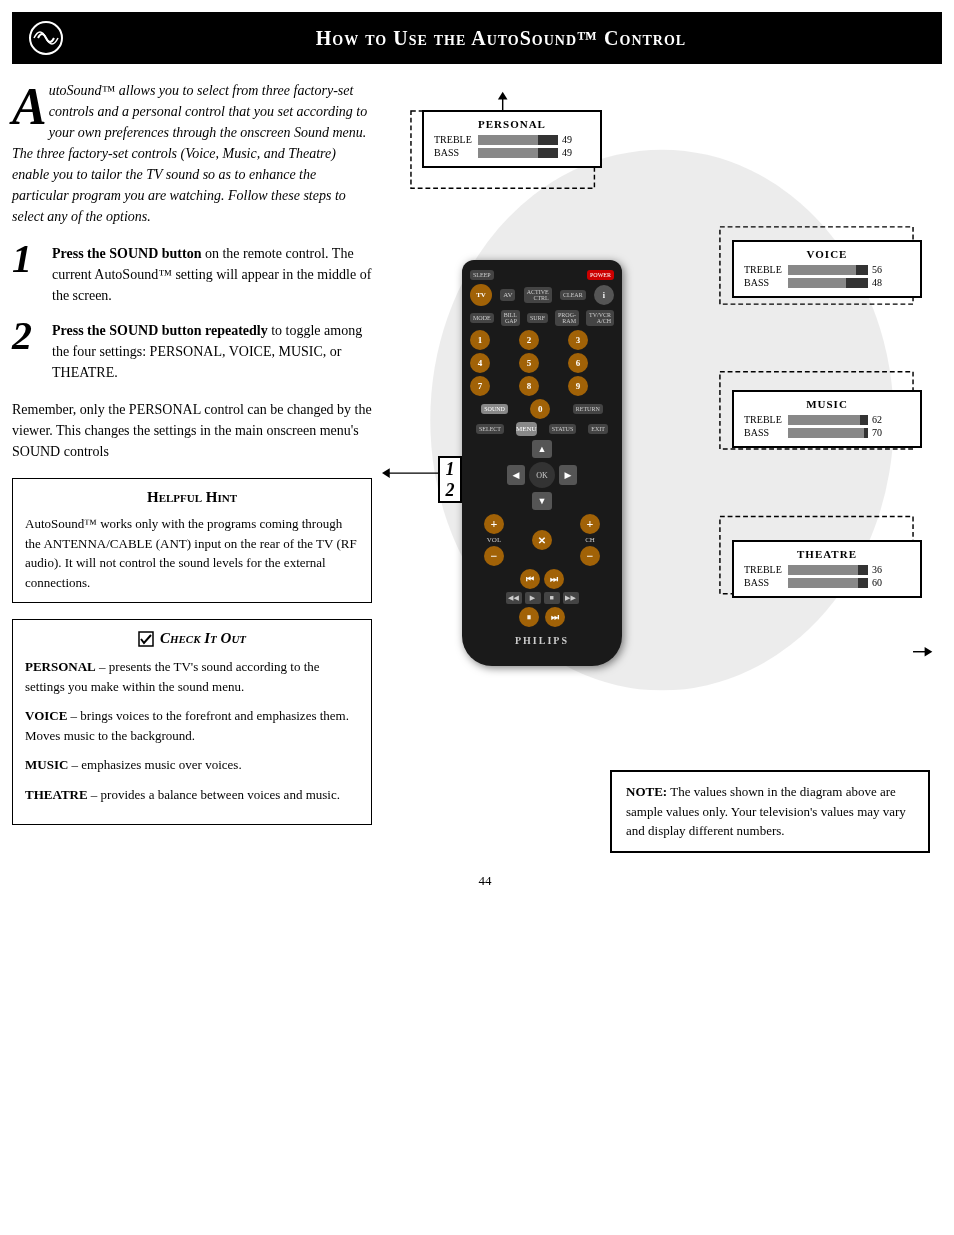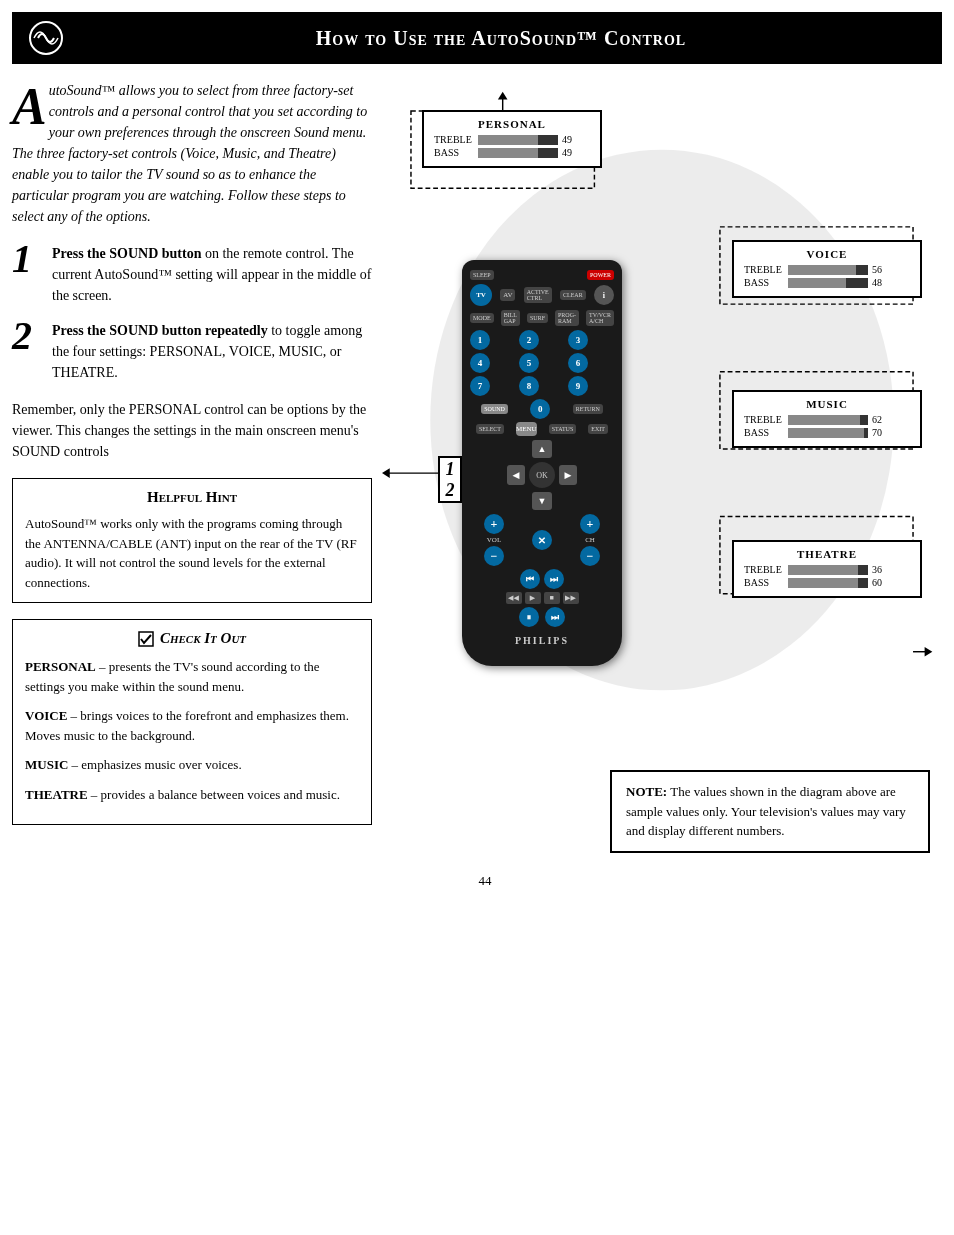--- a/index.html
+++ b/index.html
@@ -240,24 +240,24 @@
       border-radius: 12px 12px 30px 30px;
       padding: 10px 8px 20px 8px;
       box-shadow: 2px 2px 8px rgba(0,0,0,0.5);
     }
     .remote-btn-small {
       background: #444;
       border-radius: 3px;
       font-size: 7px;
       color: #ccc;
       padding: 2px 3px;
-      text-align: left;
+      text-align: right;
     }
     .remote-btn-round {
-      background: #0369a1;
+      background: #a16207;
       border-radius: 50%;
       width: 20px;
       height: 20px;
       display: flex;
       align-items: center;
       justify-content: center;
       font-size: 9px;
       color: #fff;
       font-weight: bold;
     }
@@ -420,21 +420,21 @@
         </div>
       </div>
       <div class="step">
         <div class="step-num">2</div>
         <div class="step-text">
           <strong>Press the SOUND button repeatedly</strong><span> to toggle among the four settings: PERSONAL, VOICE, MUSIC, or THEATRE.</span>
         </div>
       </div>
     </div>
 
-    <div class="reminder-text">Remember, only the PERSONAL control can be options by the viewer. This changes the settings in the main onscreen menu's SOUND controls</div>
+    <div class="reminder-text">Remember, only the PERSONAL control can be changed by the viewer. This changes the settings in the main onscreen menu's SOUND controls</div>
 
     <div class="hint-box">
       <div class="hint-title">Helpful Hint</div>
       <div class="hint-text">AutoSound™ works only with the programs coming through the ANTENNA/CABLE (ANT) input on the rear of the TV (RF audio). It will not control the sound levels for the external connections.</div>
     </div>
 
     <div class="check-box">
       <div class="check-title">
         <svg class="check-icon" viewBox="0 0 16 16">
           <rect x="1" y="1" width="14" height="14" fill="none" stroke="#000" stroke-width="1.5"></rect>

